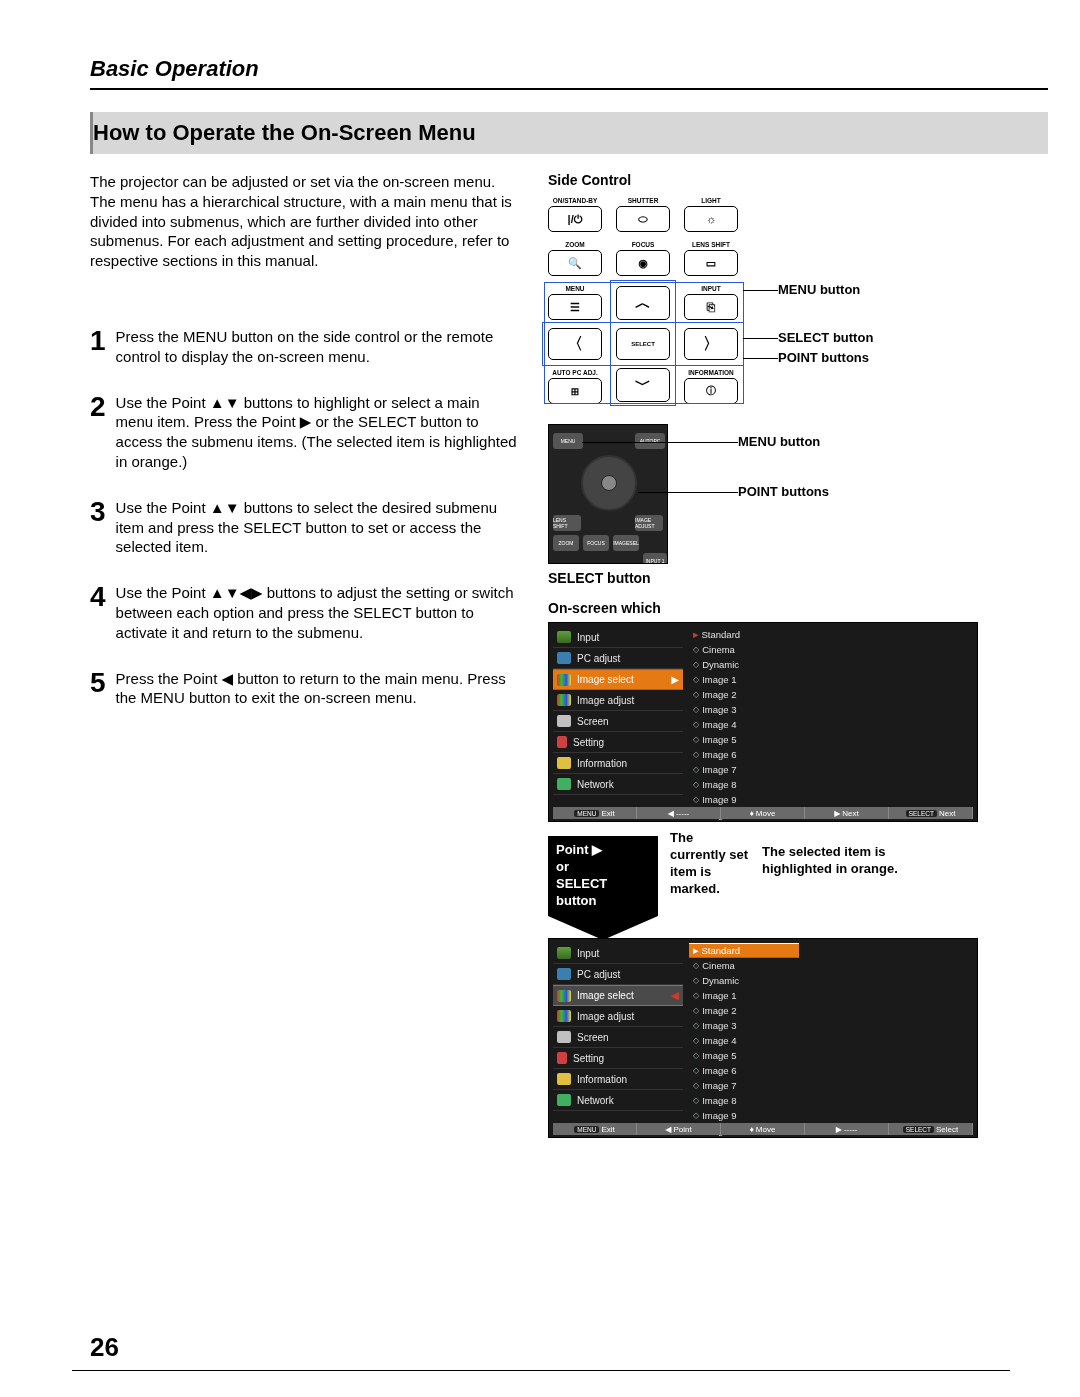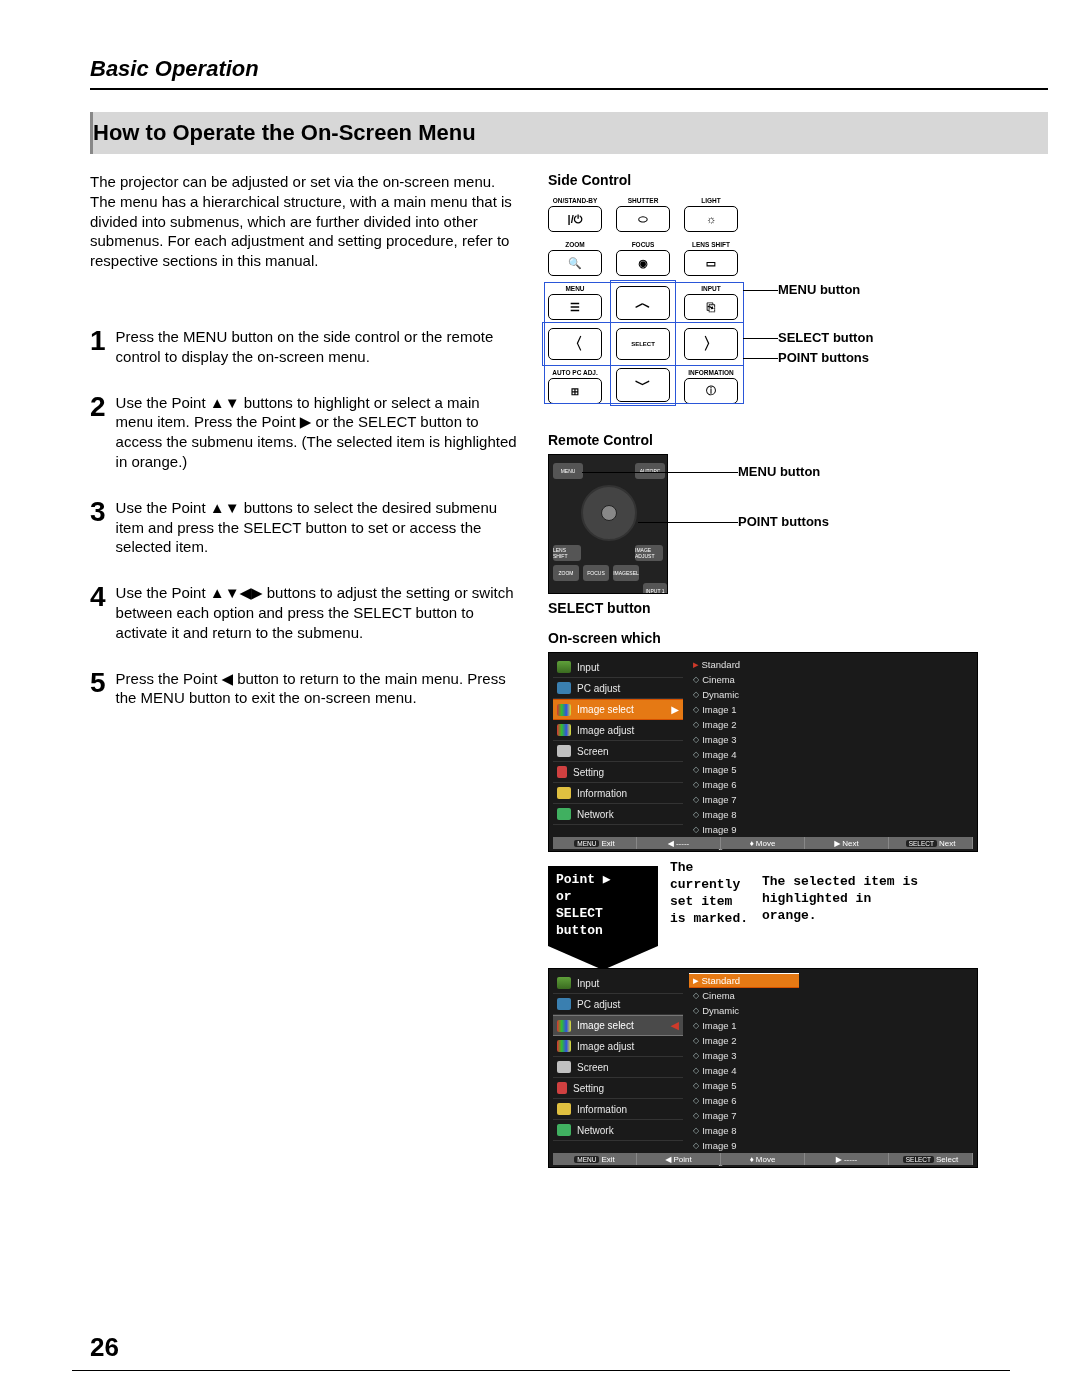--- a/index.html
+++ b/index.html
@@ -52,21 +52,21 @@
   .osd-bar { position: absolute; bottom: 2px; left: 4px; right: 4px; height: 12px; background: #6a6a6a; display: flex; font-size: 8px; color: #fff; }
   .osd-bar > span { flex: 1; display: flex; align-items: center; justify-content: center; border-right: 1px solid #888; gap: 2px; }
   .osd-bar .key { background:#222; border-radius:2px; padding:0 3px; font-size:6.5px; }
   .diamond { color: #9aa; font-size: 8px; }
   .tri-r { color: #ce3a2a; font-size: 11px; }
   .tri-l { color: #ce3a2a; font-size: 11px; }
 
   .arrow-down { width: 110px; height: 80px; margin: 6px 0 4px 0; background: #000; color: #fff; font-size: 13px; font-weight: bold; padding: 6px 8px; line-height: 1.3; position: relative; }
   .arrow-down::after { content: ""; position: absolute; left: 0; right: 0; bottom: -24px; border-left: 55px solid transparent; border-right: 55px solid transparent; border-top: 24px solid #000; }
 
-  .anno-block { display: flex; gap: 12px; margin: 6px 0 12px 0; font-family: Liberation Mono, monospace; }
+  .anno-block { display: flex; gap: 12px; margin: 6px 0 12px 0; }
   .anno { font-size: 13px; font-weight: bold; line-height: 1.3; }
 
   .page-num { position: absolute; left: 90px; bottom: 34px; font-size: 26px; font-weight: bold; }
   .bottom-line { position: absolute; left: 72px; right: 70px; bottom: 26px; border-top: 1px solid #000; height:0; }
 
   .right-area { position: relative; }
   .line-thin { position: absolute; background: #000; }
 </style>
 </head>
 <body>
@@ -165,21 +165,20 @@
         <div class="blue-box" style="left:-6px;top:128px;width:202px;height:44px;"></div>
       </div>
 
       <div class="callout" style="left:230px; top:110px;">MENU button</div>
       <div class="line-thin" style="left:195px;top:118px;width:35px;height:1px;"></div>
       <div class="callout" style="left:230px; top:158px;">SELECT button</div>
       <div class="line-thin" style="left:195px;top:166px;width:35px;height:1px;"></div>
       <div class="callout" style="left:230px; top:178px;">POINT buttons</div>
       <div class="line-thin" style="left:195px;top:186px;width:35px;height:1px;"></div>
 
-      <div class="sub-label" style="margin-top:26px;">Remote Control</div>
 
       <div style="position:relative;">
         <div class="remote">
           <div class="rc-btn2" style="left:4px;top:8px;width:30px;">MENU</div>
           <div class="rc-btn2" style="left:86px;top:8px;width:30px;">AUTOPC</div>
           <div class="rc-dpad"></div>
           <div class="rc-center"></div>
           <div class="rc-btn2" style="left:4px;top:90px;">LENS SHIFT</div>
           <div class="rc-btn2" style="left:86px;top:90px;">IMAGE ADJUST</div>
           <div class="rc-btn2" style="left:4px;top:110px;width:26px;">ZOOM</div>

